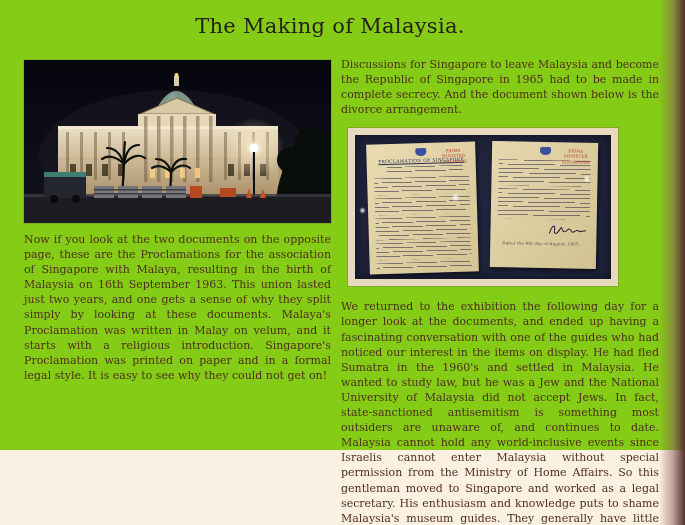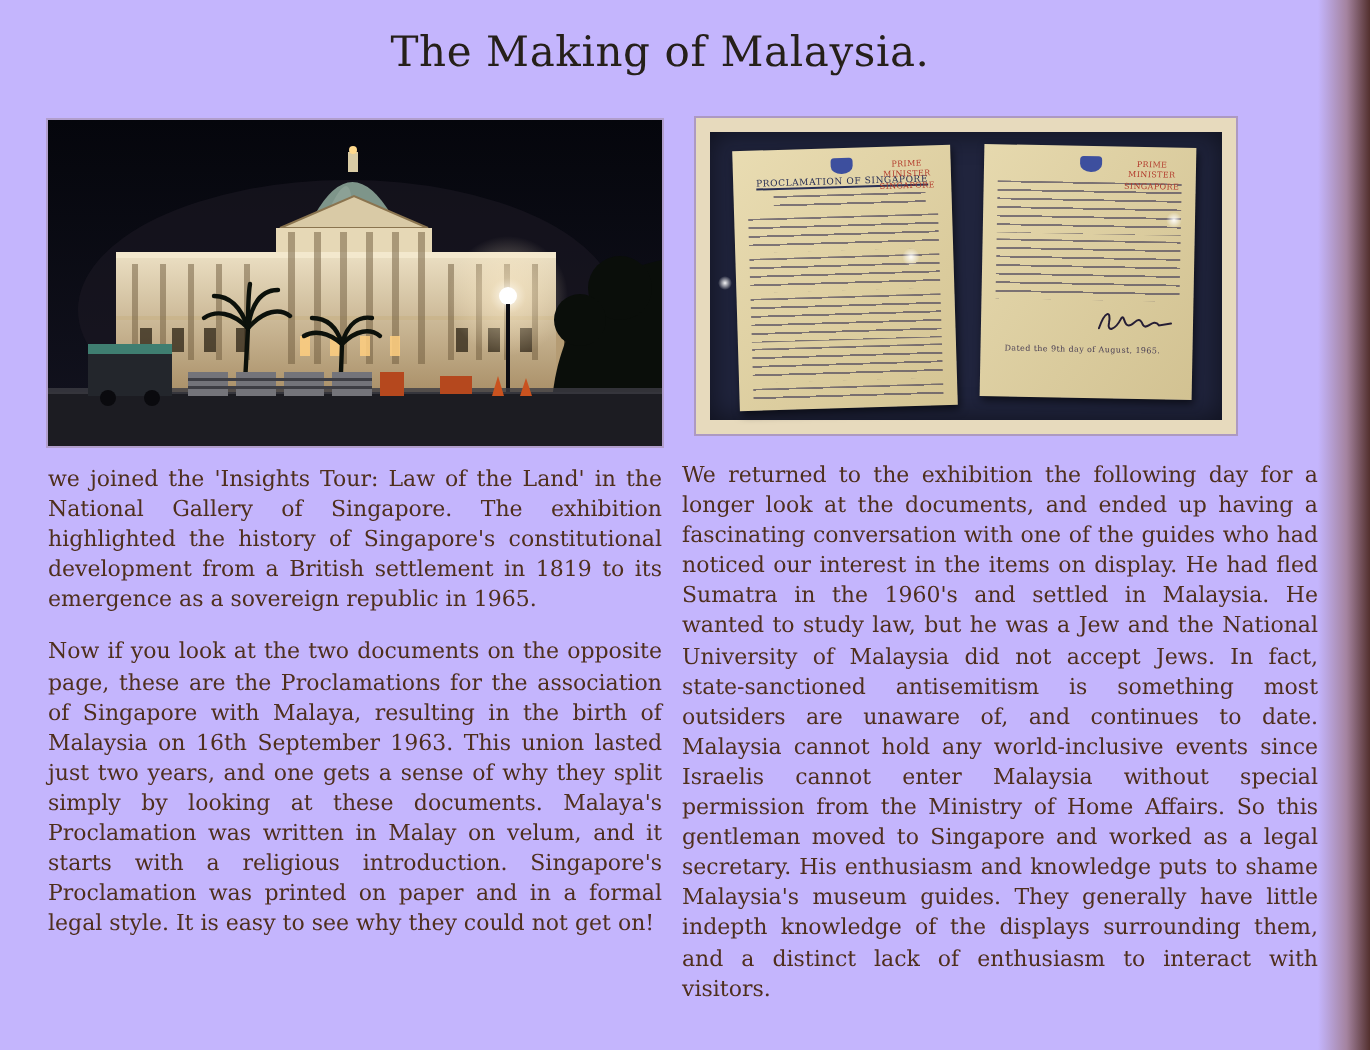--- a/index.html
+++ b/index.html
@@ -1,17 +1,17 @@
 <!DOCTYPE html>
 <html><head>
 <meta charset="utf-8">
 <style>
   html,body{margin:0;padding:0;}
   body{width:685px;height:525px;overflow:hidden;background:#fbf1e2;font-family:"DejaVu Serif", serif;}
-  .sheet{position:relative;width:685px;height:525px;background:#c4b5fd;}
+  .sheet{position:relative;width:685px;height:450px;background:#84cc16;}
 
   .title{position:absolute;top:14px;left:0;width:660px;margin:0;text-align:center;
          font-size:21px;font-weight:normal;color:#26201a;letter-spacing:.3px;}
 
   .col{position:absolute;top:57px;}
   .col.left{left:24px;width:307px;}
   .col.right{left:341px;width:318px;}
   .col p{margin:0 0 11px 0;text-align:justify;font-size:11px;line-height:15.1px;color:#4f2f1d;}
 
   
@@ -168,25 +168,25 @@
             <rect x="70" y="133" width="92" height="1.5"></rect>
         </g>
 
         <rect x="166" y="126" width="12" height="12" fill="#b5481e"></rect>
         <rect x="196" y="128" width="16" height="9" fill="#b5481e"></rect>
         <path d="M222,138 L225,128 L228,138 Z" fill="#c9521f"></path>
         <path d="M236,138 L239,129 L242,138 Z" fill="#c9521f"></path>
       </svg>
     </div>
 
-    <p>we joined the 'Insights Tour: Law of the Land' in the National Gallery of Singapore. The exhibition highlighted the history of Singapore's constitutional development from a British settlement in 1819 to its emergence as a sovereign republic in 1965.</p>
     <p>Now if you look at the two documents on the opposite page, these are the Proclamations for the association of Singapore with Malaya, resulting in the birth of Malaysia on 16th September 1963. This union lasted just two years, and one gets a sense of why they split simply by looking at these documents. Malaya's Proclamation was written in Malay on velum, and it starts with a religious introduction. Singapore's Proclamation was printed on paper and in a formal legal style. It is easy to see why they could not get on!</p>
   </div>
 
   <div class="col right">
+    <p>Discussions for Singapore to leave Malaysia and become the Republic of Singapore in 1965 had to be made in complete secrecy. And the document shown below is the divorce arrangement.</p>
 
     <div class="docphoto">
 
       <div class="pg pg-left">
         <div class="crest"></div>
         <div class="letterhead">PRIME MINISTER SINGAPORE</div>
         <div class="dheading">PROCLAMATION OF SINGAPORE</div>
         <div class="tp" style="height:8px;width:70%;margin-left:20px;"></div>
         <div class="tp" style="height:17px;"></div>
         <div class="tp" style="height:17px;"></div>

